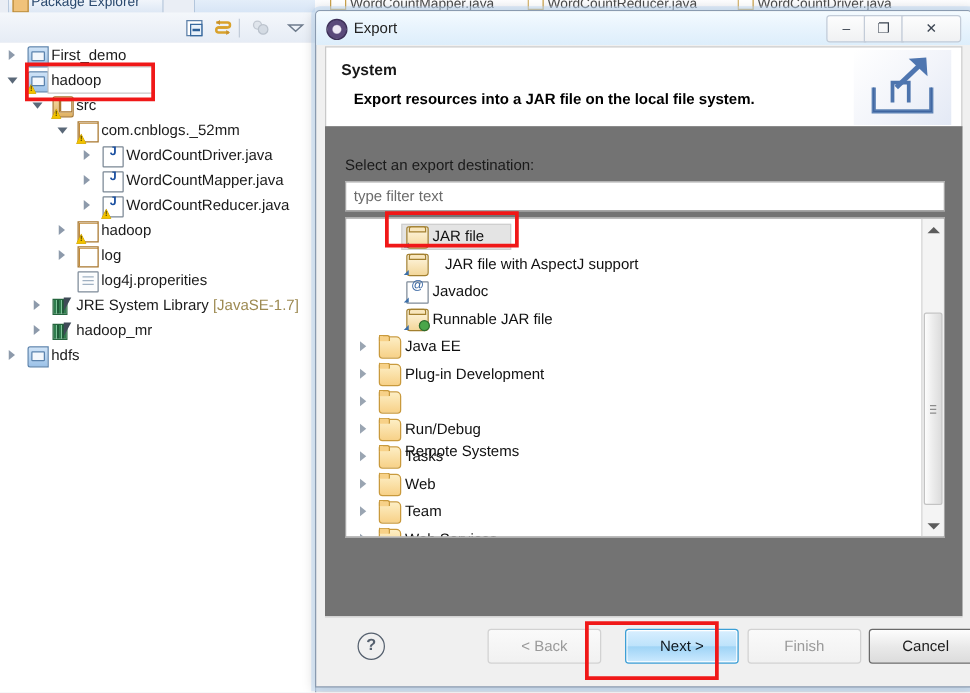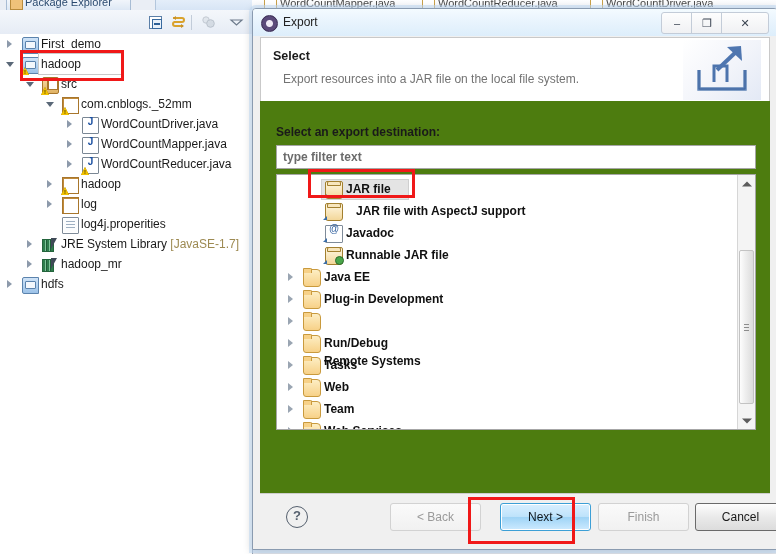--- a/index.html
+++ b/index.html
@@ -205,31 +205,30 @@
     background: #ffffff;
     border: 1px solid #c9c9c9;
     overflow: hidden;
   }
   .dlg-head-title {
     position: absolute; left: 12px; top: 11px;
     font-size: 12.5px; font-weight: bold; color: #1a1a1a;
   }
   .dlg-head-desc {
     position: absolute; left: 22px; top: 34px;
-    font-size: 12px; color: #737373;
+    font-size: 12px; color: #000000; font-weight: bold;
   }
   .export-img {
     position: absolute; right: 8px; top: 2px; width: 78px; height: 60px;
     background: linear-gradient(135deg,#ffffff 0%,#f2f4fa 55%,#e3e9f5 100%);
   }
 
   .dlg-body {
     position: absolute; left: 7px; top: 92px; right: 7px; bottom: 56px;
-    background: #4d7c0f;
-    font-weight: bold;
+    background: #737373;
   }
   .lbl-dest {
     position: absolute; left: 16px; top: 24px;
     font-size: 12px; color: #1a1a1a;
   }
   .filter-box {
     position: absolute; left: 16px; top: 44px; right: 14px; height: 22px;
     background: #fff; border: 1px solid #a6a6a6;
   }
   .filter-box .ph {
@@ -516,21 +515,21 @@
       </div>
       <div class="wbtn" style="right:54px;">
         <span>❐</span>
       </div>
       <div class="wbtn last" style="right:8px;width:46px;">
         <span>✕</span>
       </div>
     </div>
 
     <div class="dlg-header">
-      <div class="dlg-head-title">Select</div>
+      <div class="dlg-head-title">System</div>
       <div class="dlg-head-desc">Export resources into a JAR file on the local file system.</div>
       <div class="export-img">
         <svg width="78" height="60" viewBox="0 0 78 60">
           <path d="M16 30 V49 H62 V30" fill="none" stroke="#5d82b5" stroke-width="3.4"></path>
           <path d="M16 30 V49 H62 V30" fill="none" stroke="#3f65a0" stroke-width="1"></path>
           <path d="M31 42 V26 H44 V42" fill="none" stroke="#4d74ad" stroke-width="3"></path>
           <path d="M34 30 L54 11" fill="none" stroke="#4f76b0" stroke-width="4"></path>
           <path d="M58 6 L59 21 L44 7 Z" fill="#4f76b0"></path>
         </svg>
       </div>

